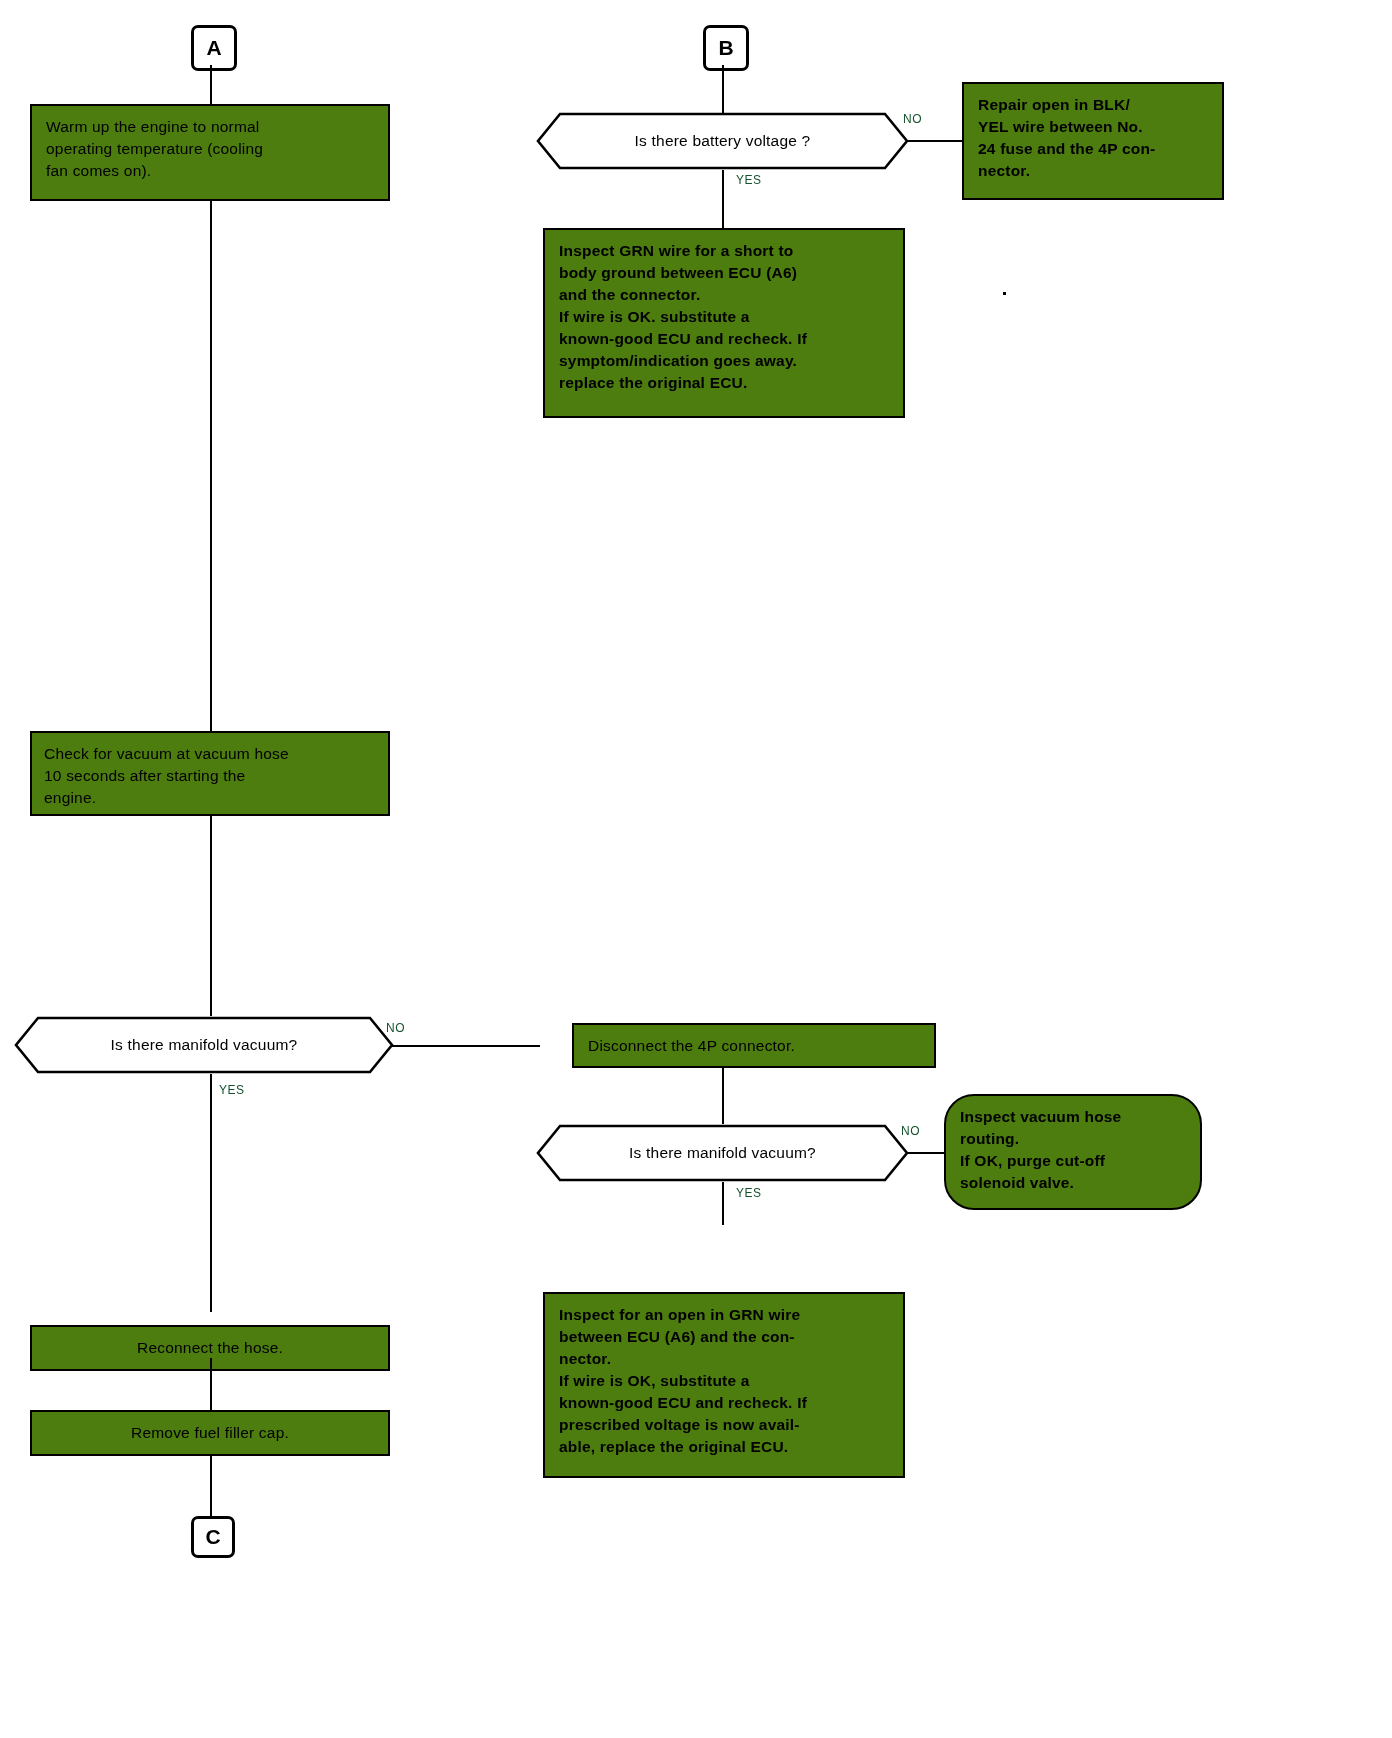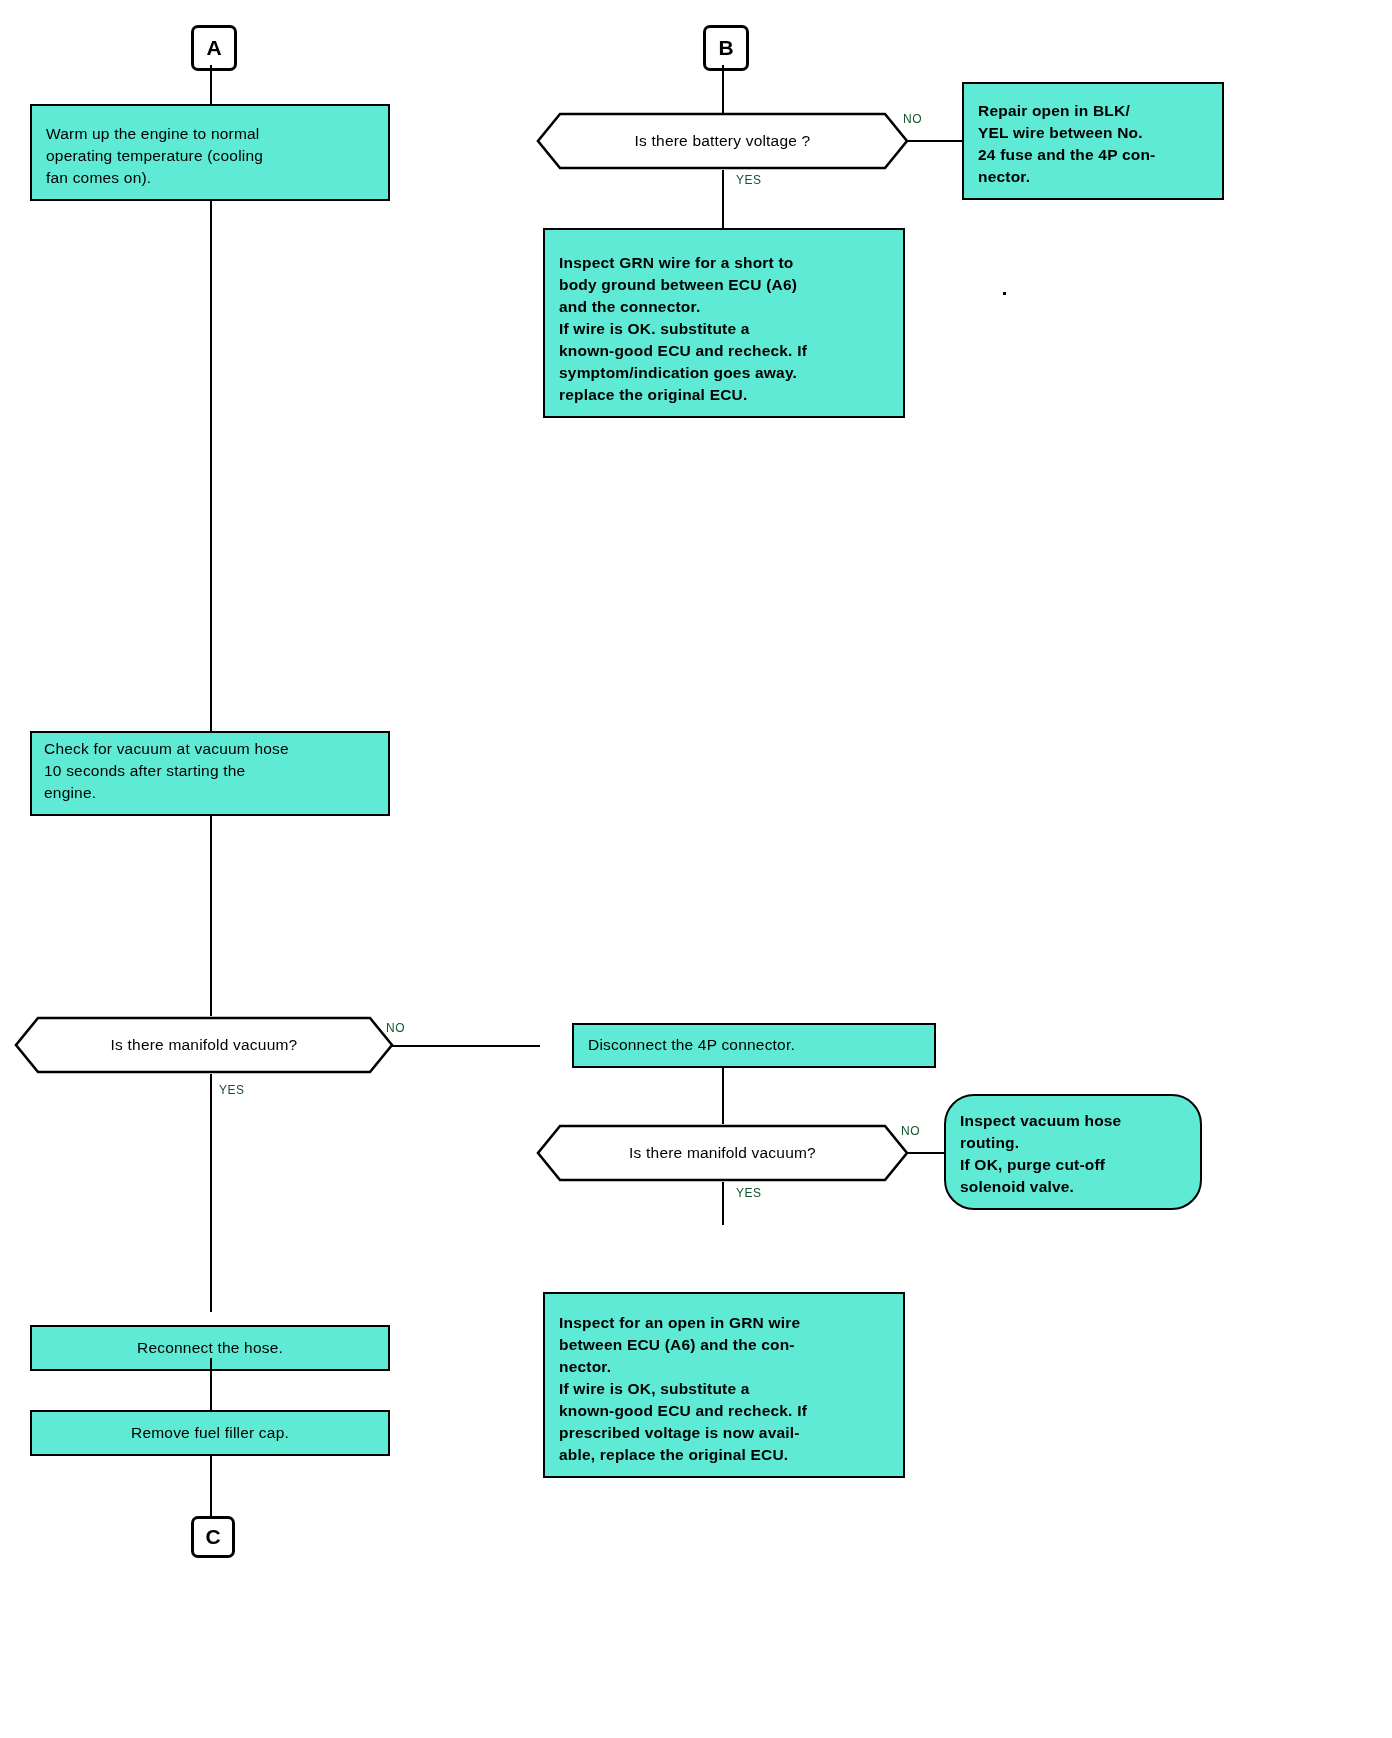--- a/index.html
+++ b/index.html
@@ -21,23 +21,23 @@
 
   
   .node {
     position: absolute;
     box-sizing: border-box;
   }
 
   
   .proc {
     border: 2px solid #000;
-    background: #5eead4;
+    background: #4d7c0f;
     display: flex;
-    align-items: flex-end;
+    align-items: flex-start;
     padding: 10px 14px;
   }
   .proc .txt {
     font-size: 15.5px;
     line-height: 1.42;
     letter-spacing: 0.2px;
     white-space: pre-line;
   }
 
   

